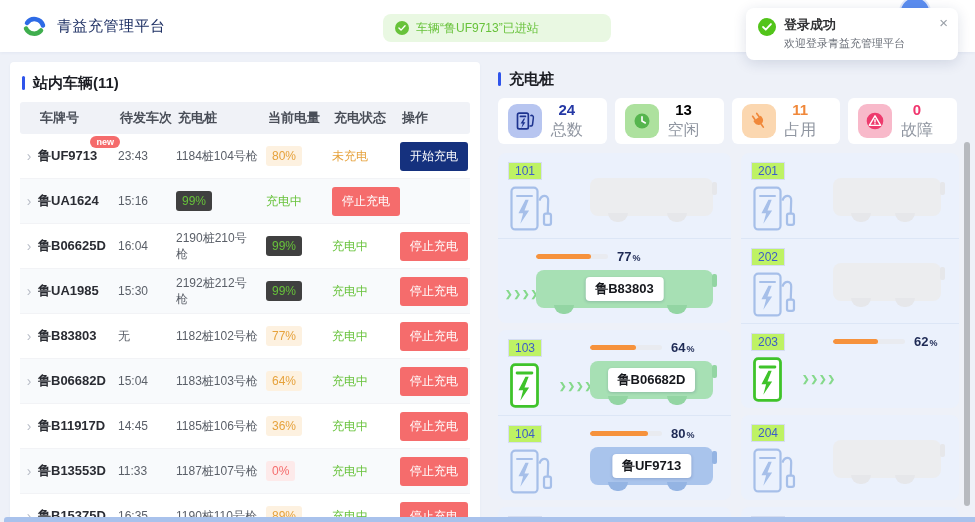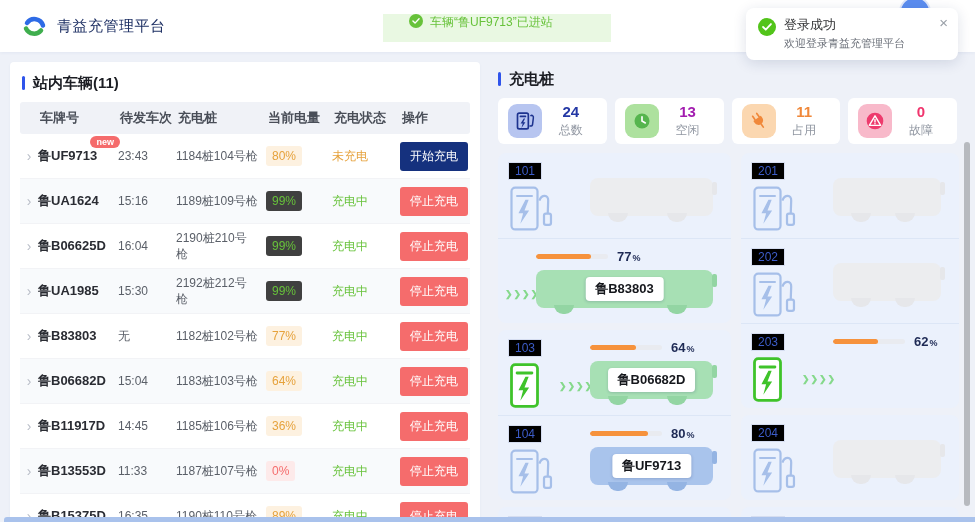--- a/index.html
+++ b/index.html
@@ -7,27 +7,27 @@
        background:#eef1f8;font-family:"Liberation Sans",sans-serif;color:#333}
   
   .header{position:absolute;top:0;left:0;right:0;height:52px;background:#fff;
           display:flex;align-items:center;padding:0 20px;box-sizing:border-box;
           box-shadow:0 1px 3px rgba(40,70,140,.06);z-index:5}
   .app-title{font-size:15px;font-weight:normal;color:#1d2f63;margin-left:9px;letter-spacing:.5px}
   .avatar{position:absolute;right:44px;top:-4px;width:28px;height:28px;border-radius:50%;
           background:linear-gradient(180deg,#5b8def 55%,#f3c14b 55%);z-index:8;border:2px solid #dfe7fa}
   
   .toast{position:absolute;left:383px;top:14px;width:228px;height:28px;background:#e9f8e2;
-         border-radius:0;display:flex;align-items:flex-start;padding:0 26px;box-sizing:border-box;z-index:20}
+         border-radius:8px;display:flex;align-items:center;padding:0 12px;box-sizing:border-box;z-index:20}
   .toast-text{color:#67c23a;font-size:12px;margin-left:7px;white-space:nowrap}
   
   .notif{position:absolute;right:17px;top:8px;width:212px;height:52px;background:#fff;border-radius:8px;
          box-shadow:0 3px 14px rgba(20,40,90,.14);padding:9px 12px;box-sizing:border-box;z-index:30;display:flex}
   .notif-body{margin-left:8px}
-  .notif-title{font-size:13px;font-weight:normal;color:#303133;line-height:15px}
+  .notif-title{font-size:13px;font-weight:bold;color:#303133;line-height:15px}
   .notif-msg{font-size:11px;color:#6b7079;margin-top:4px;white-space:nowrap}
   .notif-close{position:absolute;right:10px;top:8px;font-size:15px;color:#9aa0a8;cursor:pointer;line-height:14px}
   
   .left-panel{position:absolute;left:10px;top:62px;width:470px;bottom:0;background:#fff;
               border-radius:4px 4px 0 0;overflow:hidden;box-shadow:0 1px 3px rgba(40,70,140,.05)}
   .panel-head{display:flex;align-items:center;height:26px;padding:8px 12px 0}
   .accent-bar{width:3px;height:14px;background:#2f54eb;border-radius:2px;margin-right:8px}
   .panel-title{font-size:15px;font-weight:bold;color:#1c1e24}
   .vtable{margin:6px 10px 0}
   .vhead,.vrow{display:grid;grid-template-columns:18px 80px 58px 90px 66px 68px 1fr;align-items:center}
@@ -53,29 +53,29 @@
   .abtn.danger{background:#f56c6c}
   
   .right-panel{position:absolute;left:490px;top:62px;right:0;bottom:0;overflow:hidden}
   .right-panel .panel-head{padding:6px 8px 0;height:22px}
   .stats{display:flex;gap:8px;margin:8px 18px 0 8px}
   .stat{flex:1;background:#fff;border-radius:6px;height:46px;display:flex;align-items:center;
         padding:0 10px;box-sizing:border-box}
   .stat-icon{width:34px;height:34px;border-radius:9px;display:flex;align-items:center;justify-content:center;flex-shrink:0}
   .stat-txt{margin-left:auto;margin-right:14px;display:flex;flex-direction:column;align-items:center}
   .stat-num{font-size:15px;font-weight:bold}
-  .stat-label{font-size:12px;color:#9096a1;margin-top:2px}
+  .stat-label{font-size:16px;color:#9096a1;margin-top:2px}
   .pile-cols{display:flex;gap:10px;margin:9px 16px 0 8px}
   .pcol1{width:233px;flex-shrink:0}
   .pcol2{flex:1}
   .pcard{background:#ebf1fc;border-radius:8px;margin-bottom:7px;overflow:hidden}
   .slot{position:relative;height:85px;padding:8px 10px 0;box-sizing:border-box;display:flex}
   .slot + .slot{border-top:1px solid #dce6f6}
   .slot-left{width:54px;flex-shrink:0}
-  .slot-id{display:inline-block;font-size:12px;color:#3c5cc8;background:#000000;border:1px solid #d5ddf0;
+  .slot-id{display:inline-block;font-size:12px;color:#3c5cc8;background:#bef264;border:1px solid #d5ddf0;
            border-radius:0;padding:0 6px;line-height:16px}
   .pile-svg{margin-top:3px;display:block}
   .arrow-zone{width:28px;flex-shrink:0;display:flex;align-items:center;justify-content:center}
   .arrows{color:#85d98b;font-size:9px;font-weight:bold;letter-spacing:1px;margin-top:18px}
   .slot-main{flex:1;display:flex;flex-direction:column;min-width:0}
   .slot-main.center{justify-content:center;padding-bottom:12px}
   .progress-row{display:flex;align-items:center;height:16px;margin-top:1px}
   .ptrack{width:72px;height:5px;background:#e9ebf0;border-radius:3px;overflow:hidden;margin-right:9px}
   .pfill{height:100%;background:#f6923c;border-radius:3px}
   .pct{font-size:13px;font-weight:bold;color:#1e2a55}
@@ -154,21 +154,20 @@
           <span class="cell">23:43</span>
           <span class="cell pilecell">1184桩104号枪</span>
           <span><b class="bbadge warn">80%</b></span>
           <span class="status idle">未充电</span>
           <span><button class="abtn primary">开始充电</button></span>
         </div>
         <div class="vrow alt">
           <span class="chev">›</span>
           <span class="plate">鲁UA1624</span>
           <span class="cell">15:16</span>
-          <span class="cell pilecell">1189桩109号枪</span>
           <span><b class="bbadge ok">99%</b></span>
           <span class="status charging">充电中</span>
           <span><button class="abtn danger">停止充电</button></span>
         </div>
         <div class="vrow">
           <span class="chev">›</span>
           <span class="plate">鲁B06625D</span>
           <span class="cell">16:04</span>
           <span class="cell pilecell">2190桩210号枪</span>
           <span><b class="bbadge ok">99%</b></span>
@@ -254,21 +253,21 @@
         </span>
       </div>
       <div class="stat">
         <span class="stat-icon" style="background:#ade19e">
           <svg width="20" height="20" viewBox="0 0 24 24">
             <circle cx="12" cy="12" r="9" fill="#56b54e"></circle>
             <path d="M12 7v5l4 2.3" stroke="#fff" stroke-width="2" fill="none" stroke-linecap="round"></path>
           </svg>
         </span>
         <span class="stat-txt">
-          <span class="stat-num" style="color:#a21caf">13</span>
+          <span class="stat-num" style="color:#000000">13</span>
           <span class="stat-label">空闲</span>
         </span>
       </div>
       <div class="stat">
         <span class="stat-icon" style="background:#fbd7b0">
           <svg width="20" height="20" viewBox="0 0 24 24">
             <g transform="rotate(-35 12 12)">
               <line x1="9" y1="3" x2="9" y2="8" stroke="#f0883a" stroke-width="2" stroke-linecap="round"></line>
               <line x1="15" y1="3" x2="15" y2="8" stroke="#f0883a" stroke-width="2" stroke-linecap="round"></line>
               <path d="M6.5 8h11v3a5.5 5.5 0 0 1-11 0z" fill="#f0883a"></path>

